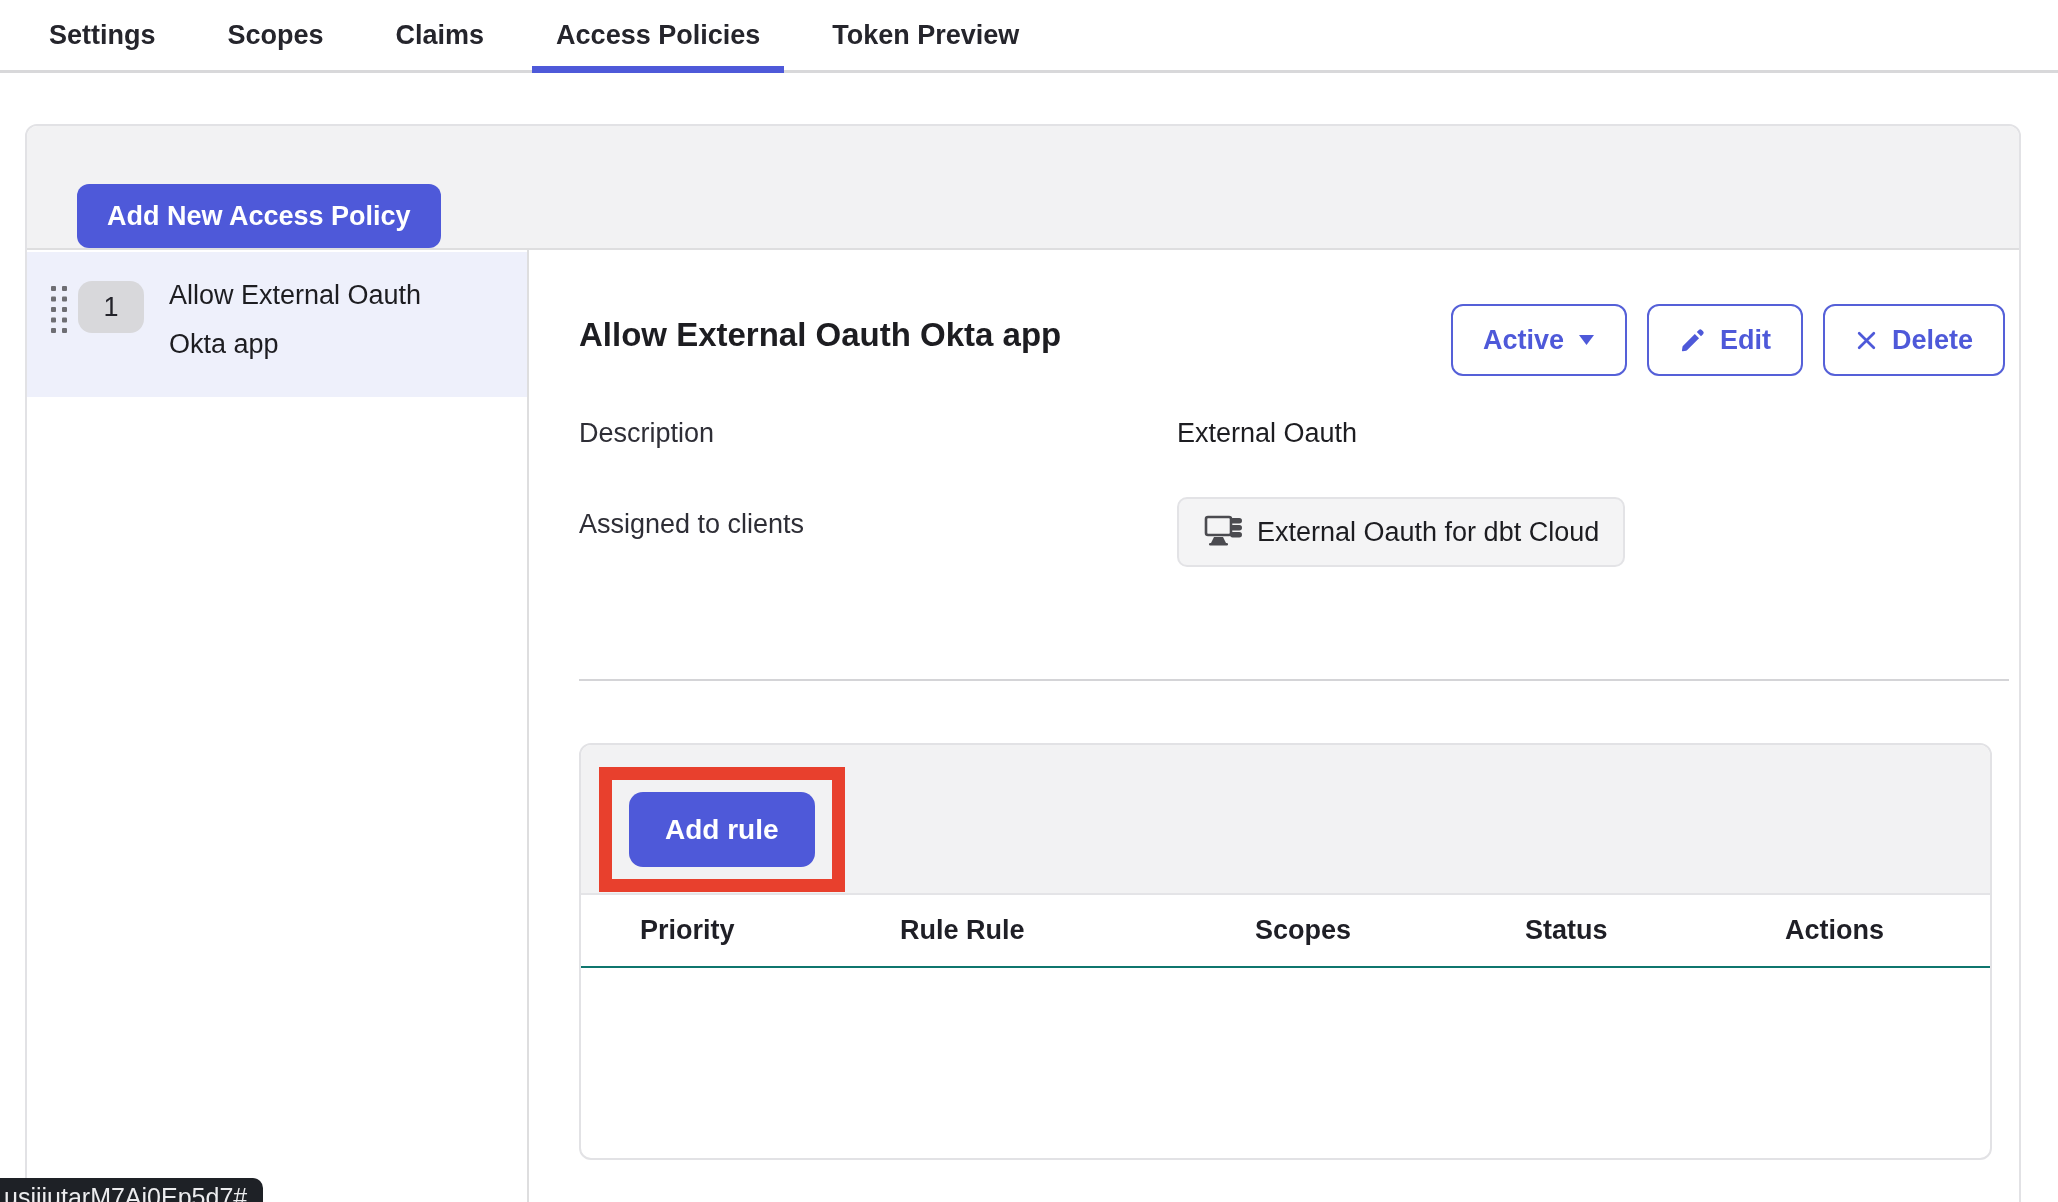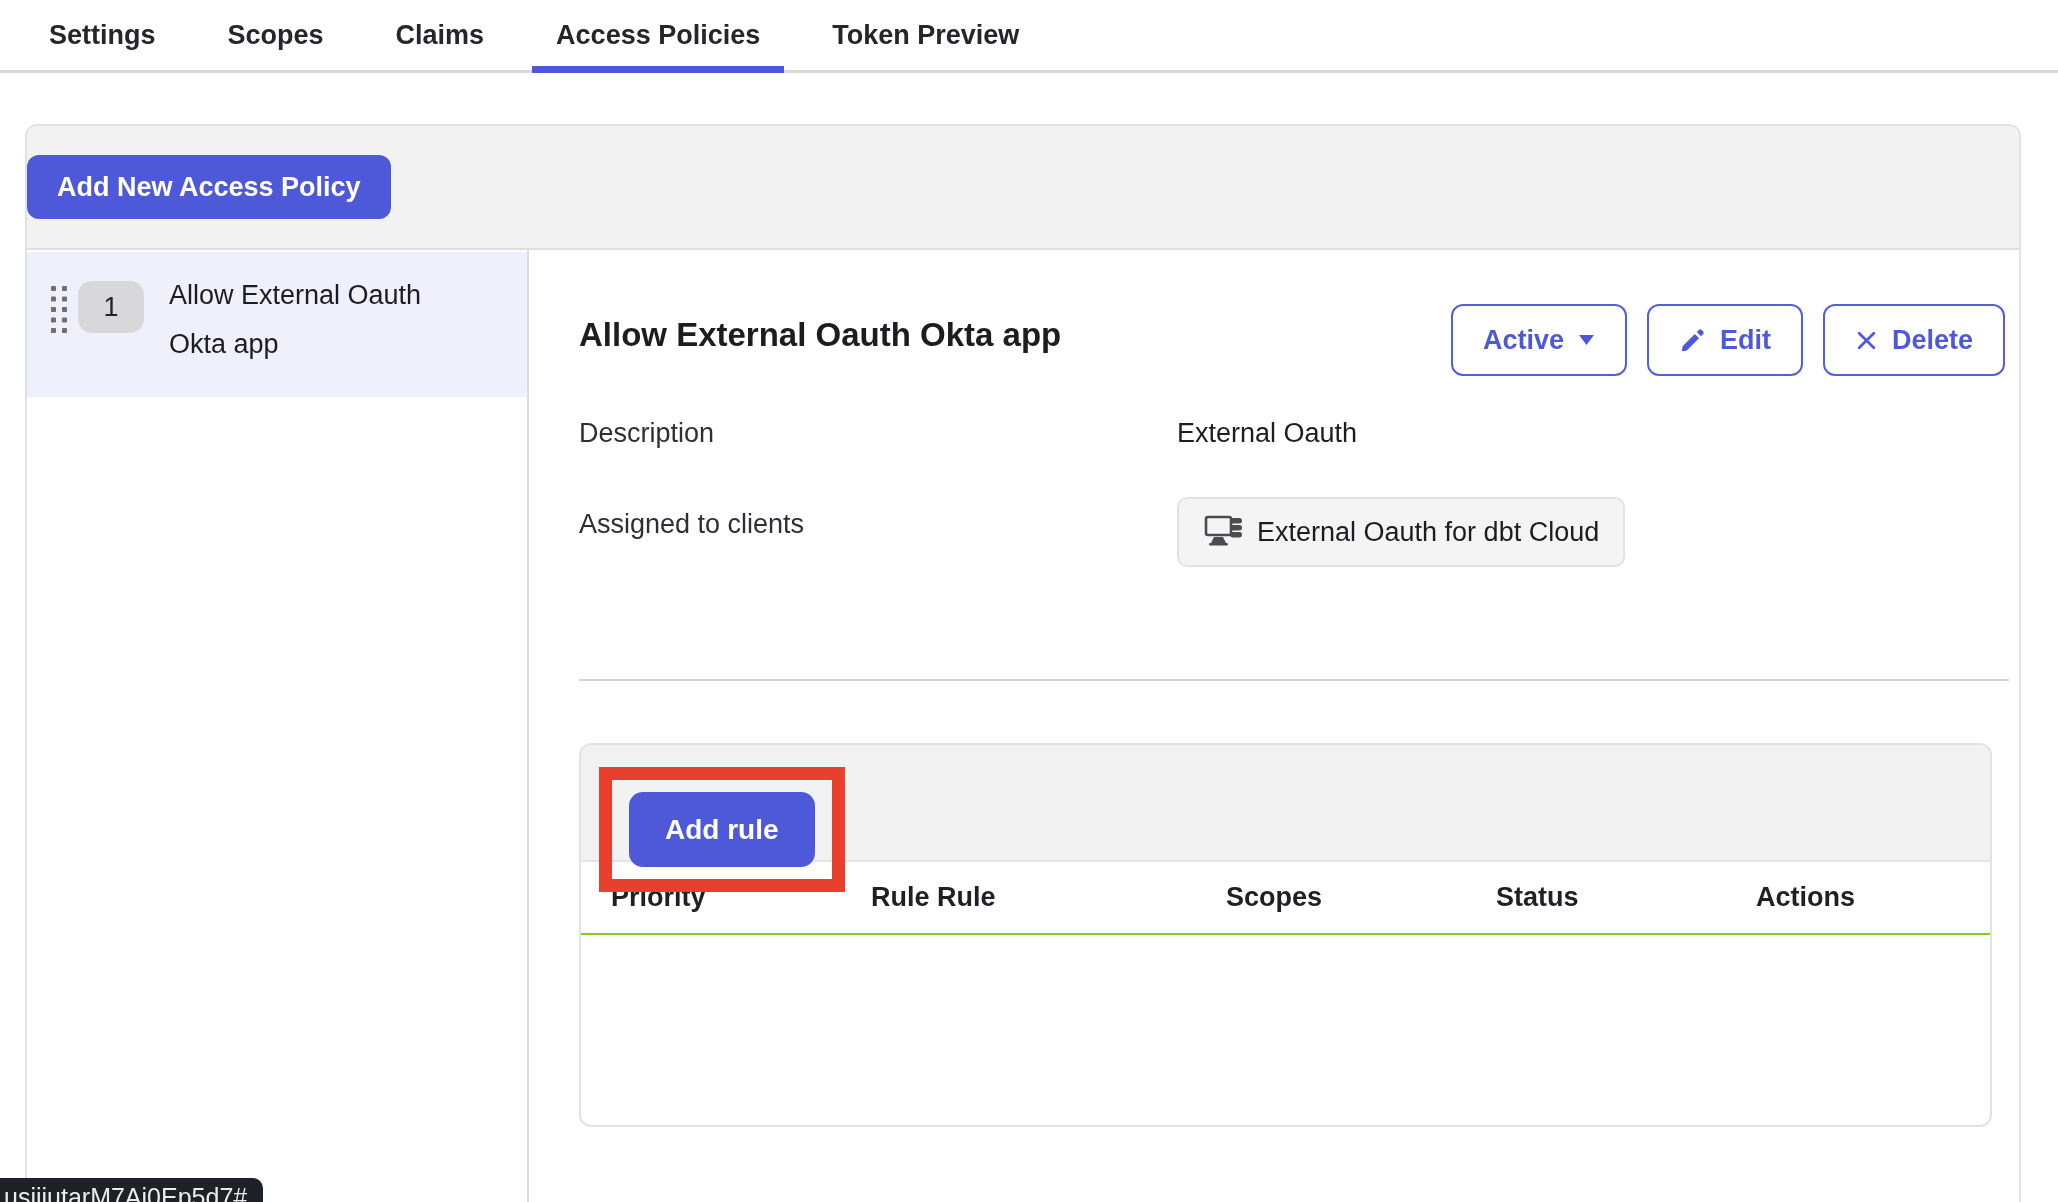--- a/index.html
+++ b/index.html
@@ -58,21 +58,22 @@
     border:2px solid var(--border);
     border-radius:12px;
     background:#fff;
   }
   .container-header{
     height:124px;
     background:var(--panel-gray);
     border-bottom:2px solid #dededf;
     border-radius:10px 10px 0 0;
     display:flex;
-    align-items:center;
+    align-items:flex-end;
+    padding-left:50px;
   }
   .btn-primary{
     background:var(--primary);
     color:#fff;
     border:none;
     border-radius:12px;
     font-family:"Liberation Sans", sans-serif;
     font-size:27px;
     font-weight:700;
     height:64px;
@@ -178,21 +179,21 @@
   
   .rules-panel{
     margin-top:62px;
     margin-right:27px;
     border:2px solid var(--border);
     border-radius:12px;
     background:#fff;
   }
   .rules-header{
     position:relative;
-    height:117px;
+    height:150px;
     background:var(--panel-gray);
     border-bottom:2px solid #e4e4e7;
     border-radius:10px 10px 0 0;
   }
   .annotation-box{
     position:absolute;
     left:18px;top:22px;
     border:13px solid var(--red);
     padding:12px 17px;
   }
@@ -204,24 +205,24 @@
     font-family:"Liberation Sans", sans-serif;
     font-size:28px;
     font-weight:700;
     height:75px;
     padding:0 36px;
     cursor:pointer;
   }
   .rules-thead{
     display:grid;
     grid-template-columns:260px 355px 270px 260px 1fr;
-    padding-left:30px;
+    padding-left:59px;
     height:73px;
     align-items:center;
-    border-bottom:2px solid #84cc16;
+    border-bottom:2px solid #0f766e;
     font-size:27px;
     font-weight:700;
     color:#1f1f26;
   }
   .rules-tbody{height:190px;}
 
   
   .link-preview{
     position:absolute;
     left:0;bottom:0;

